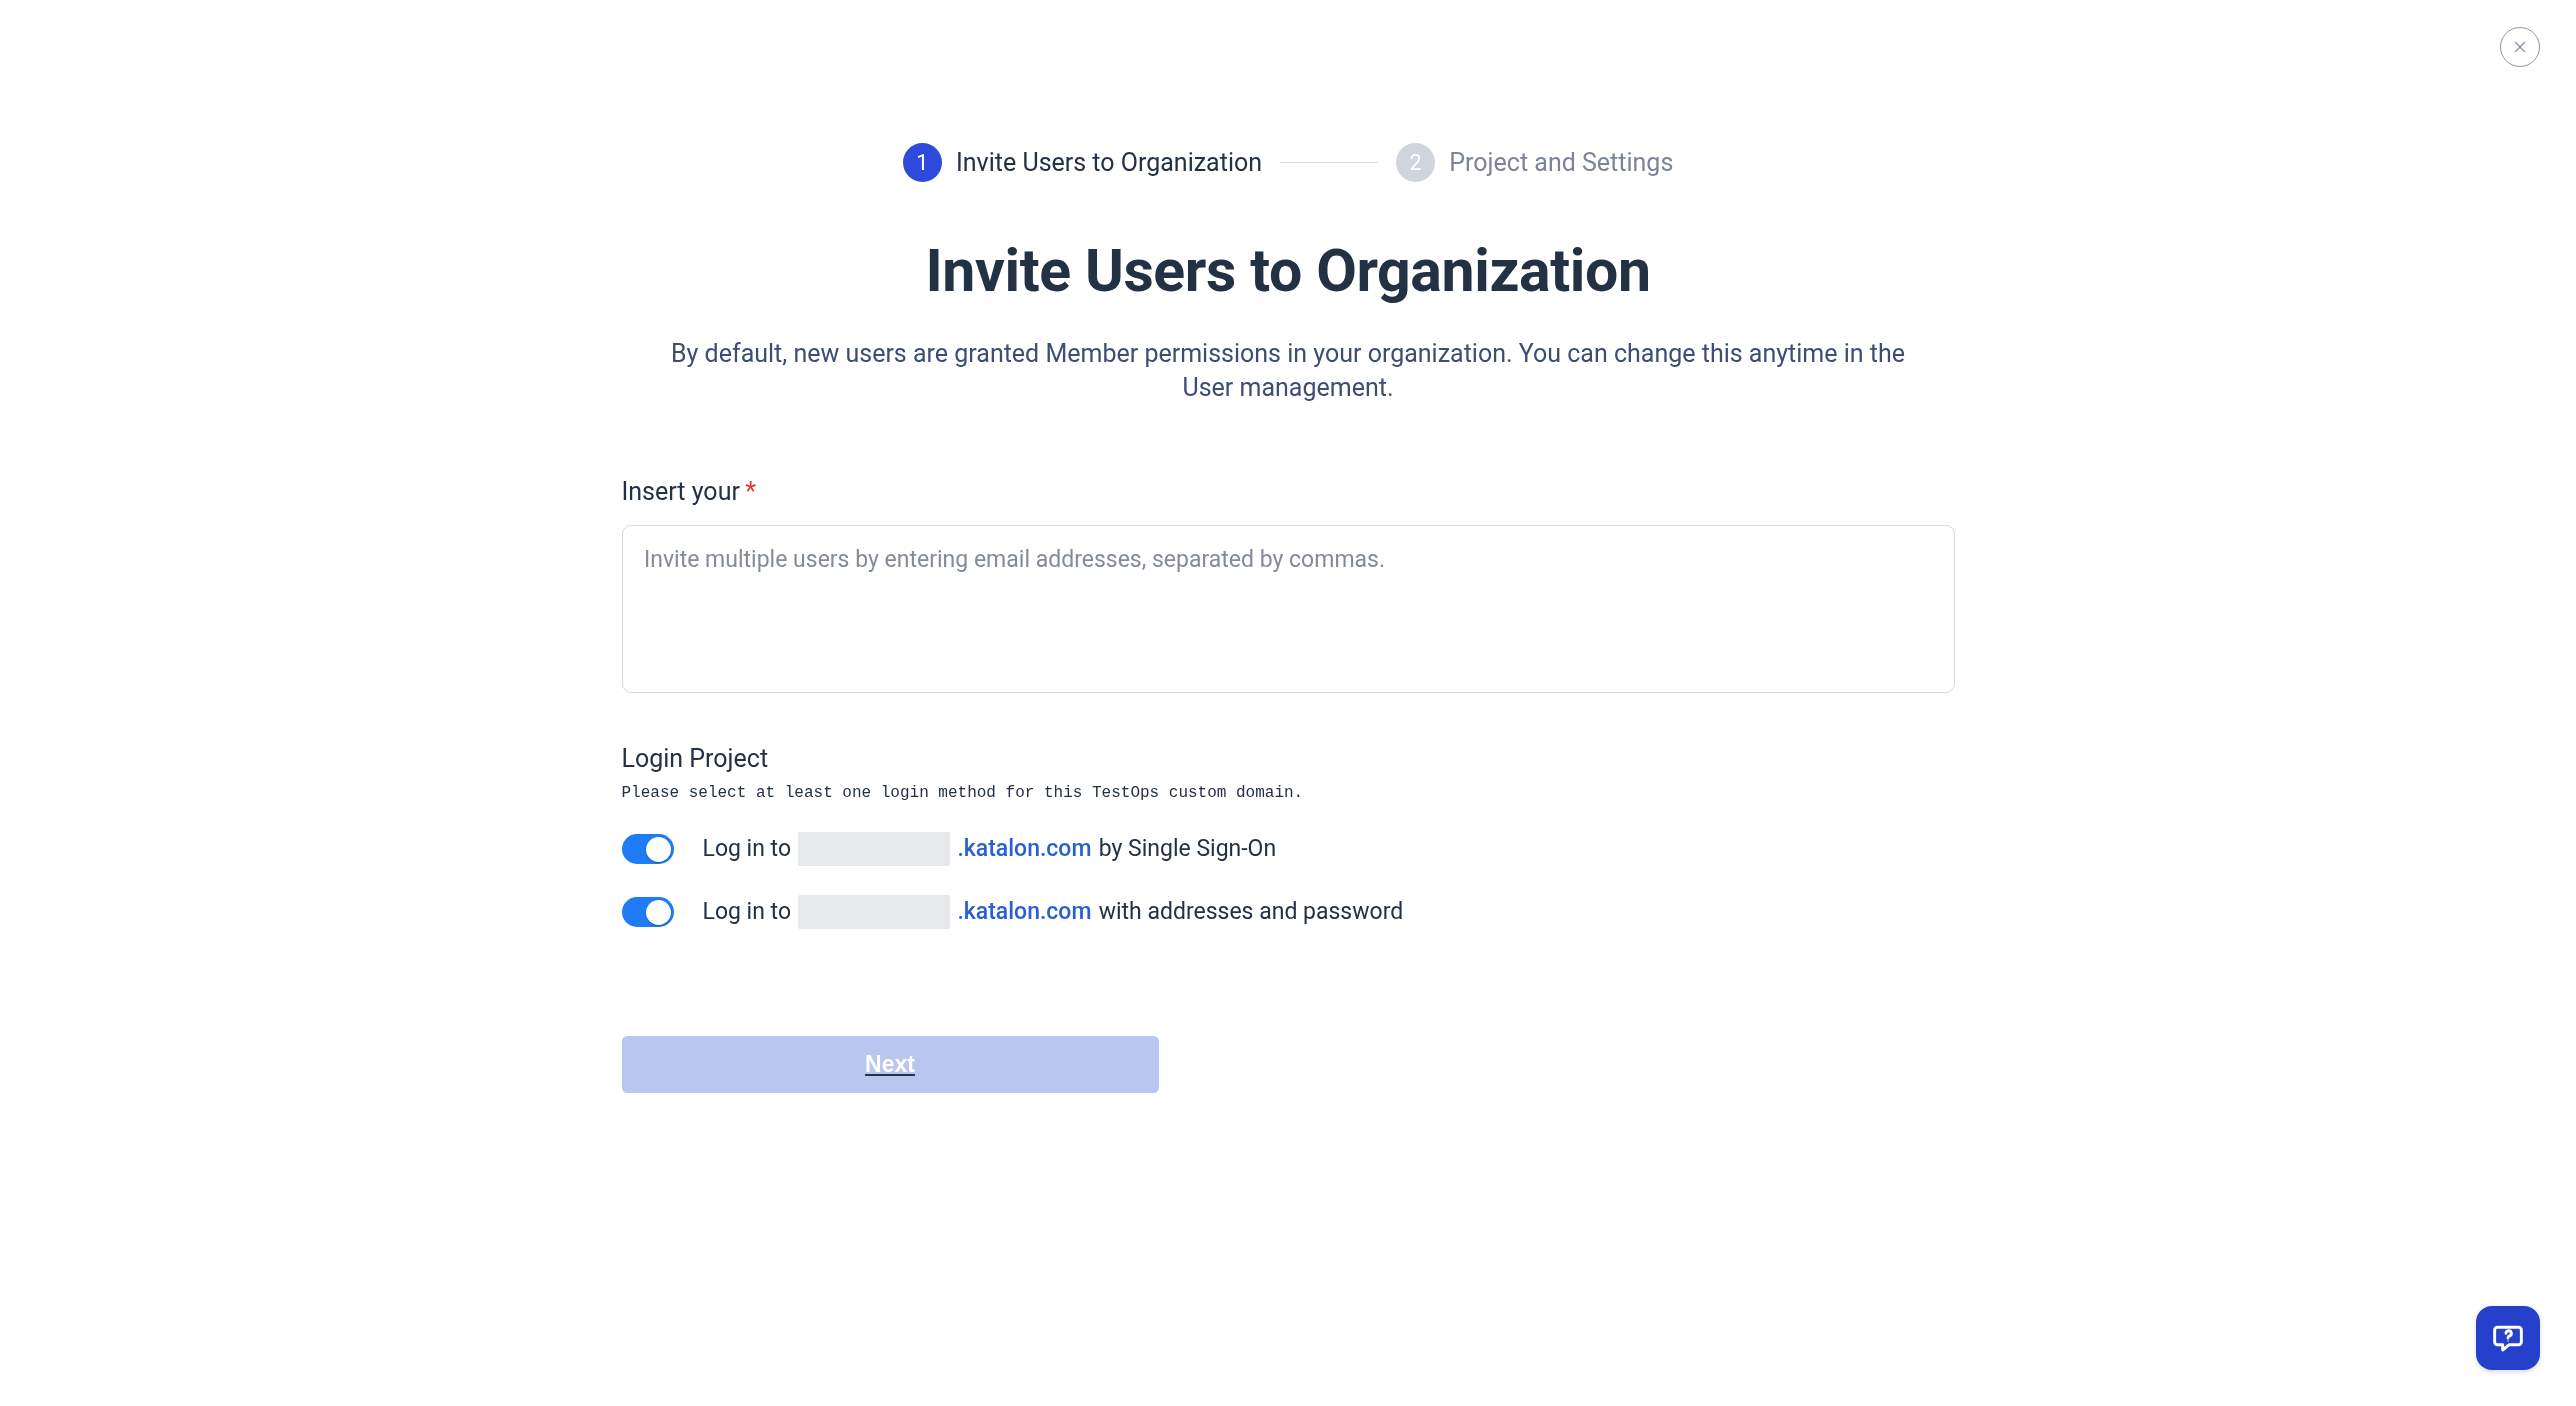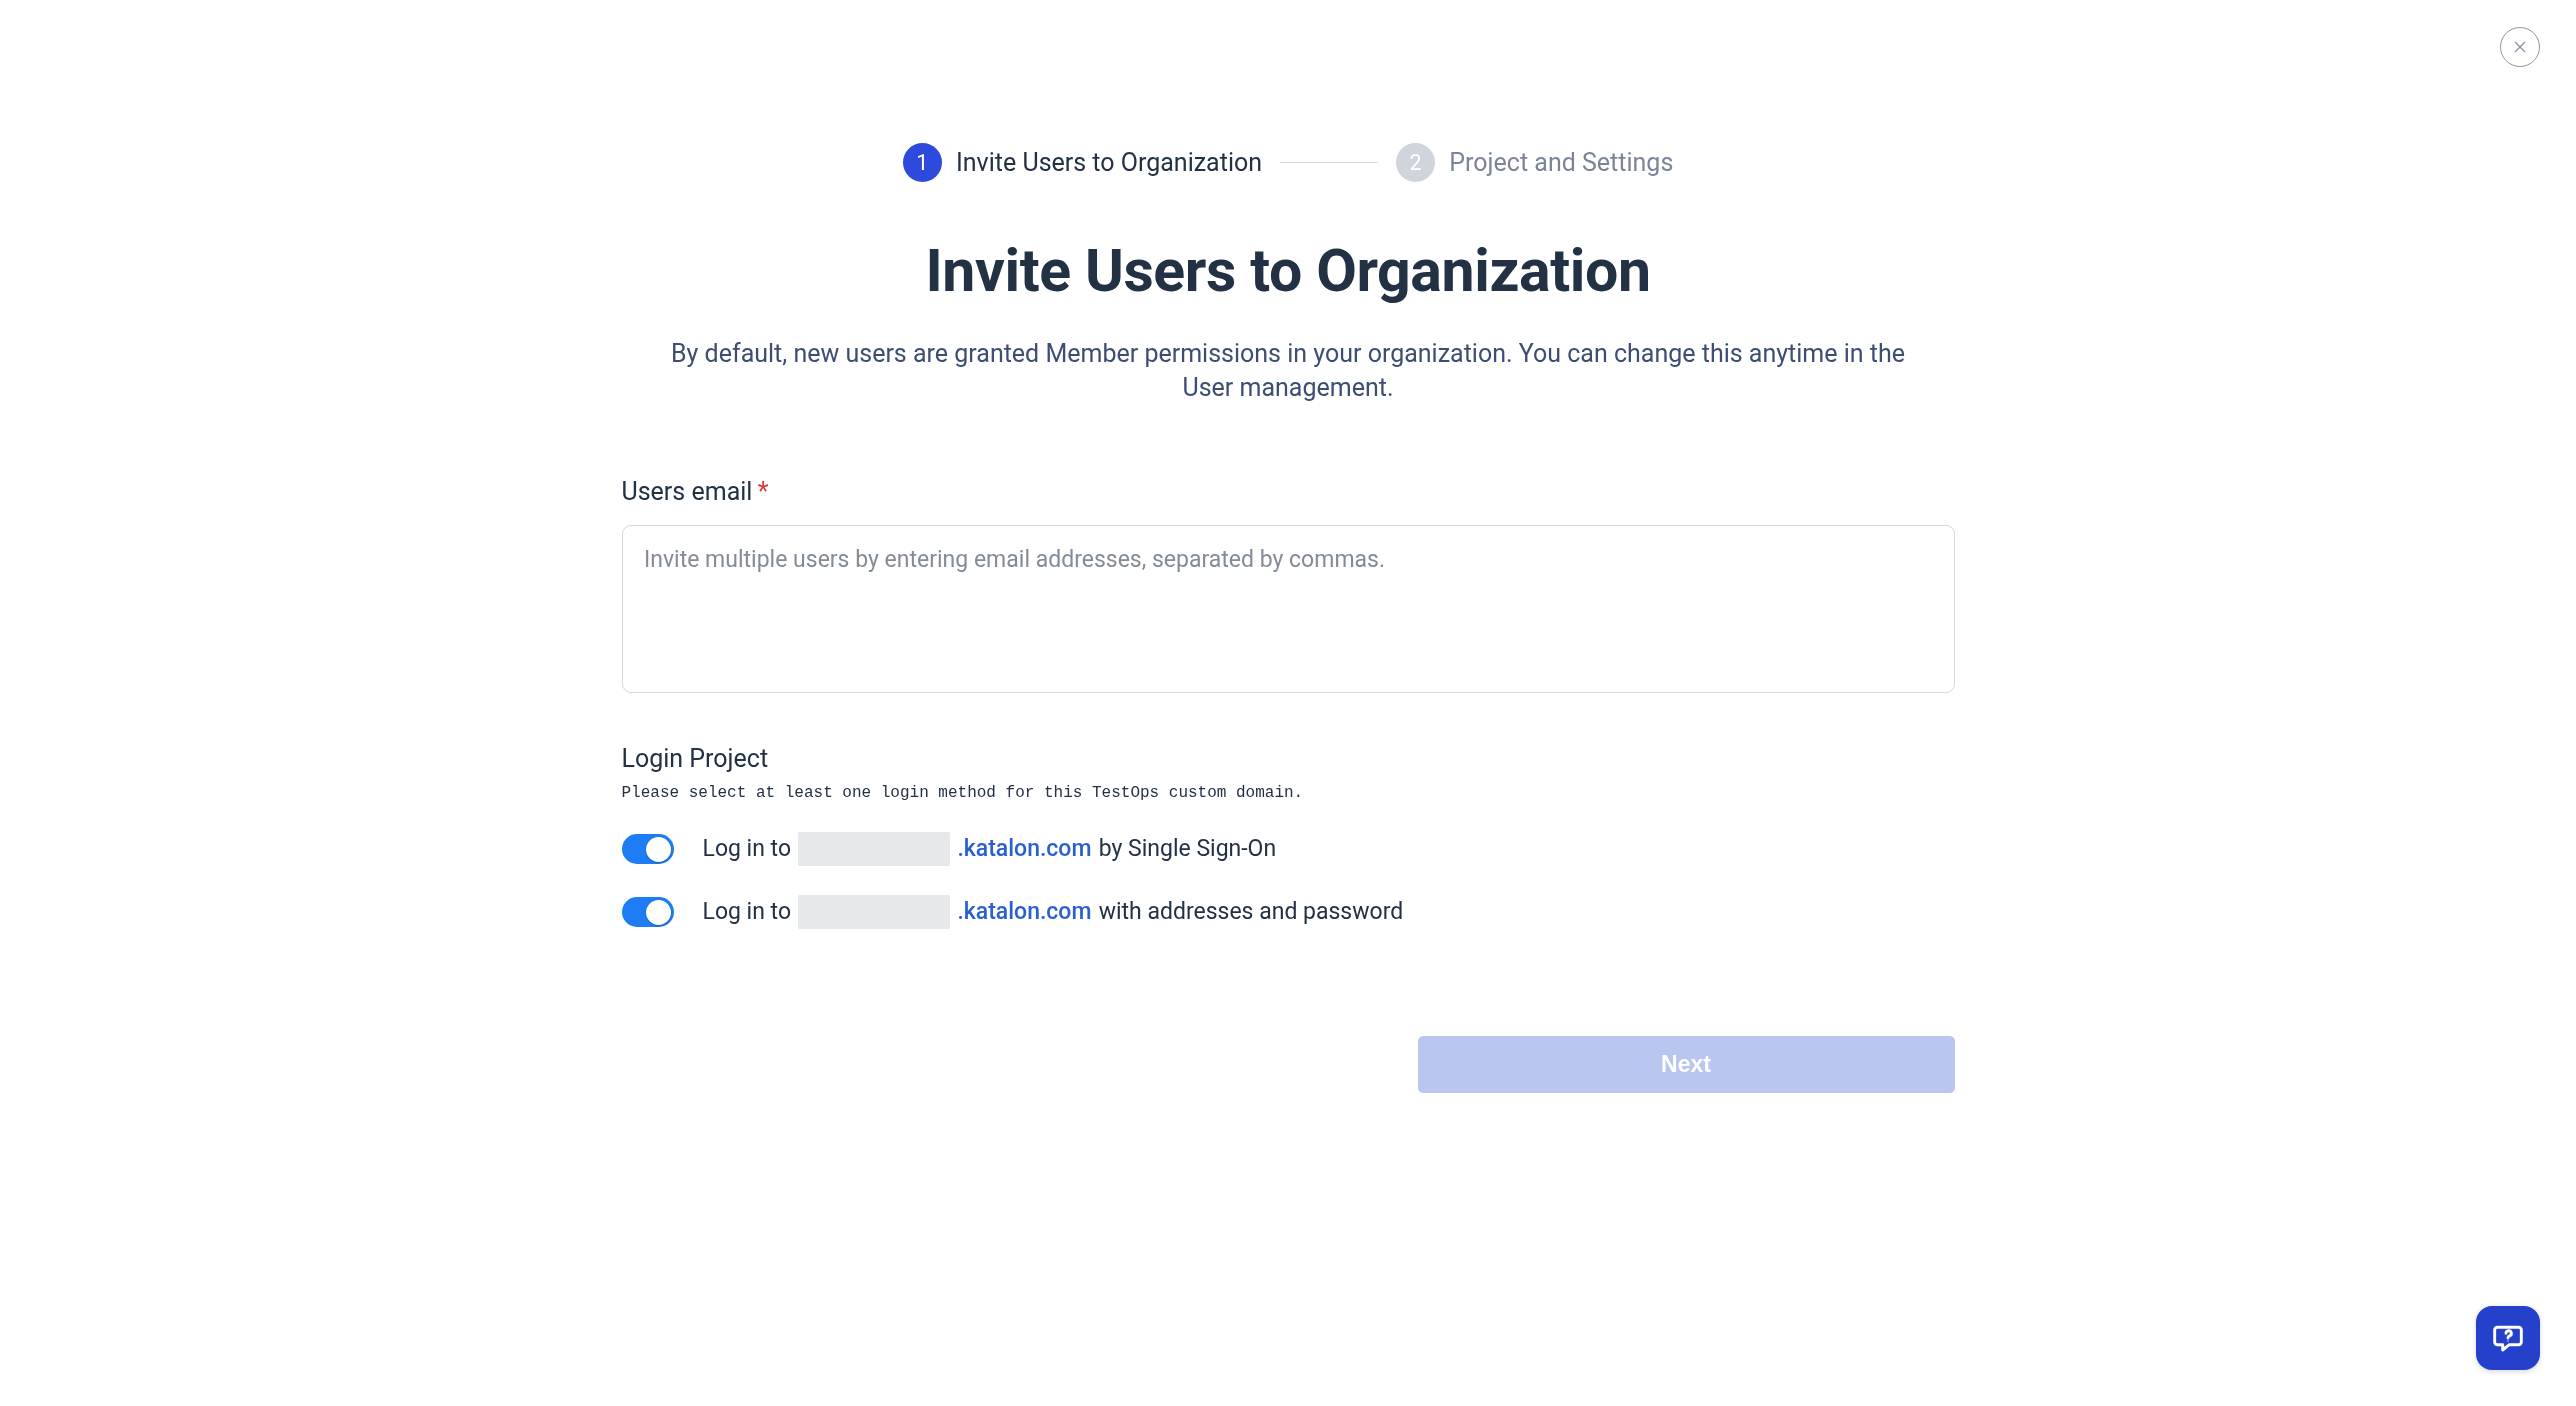--- a/index.html
+++ b/index.html
@@ -97,21 +97,21 @@
   }
   .toggle .knob{
     position:absolute;top:2.7px;right:2.7px;width:25px;height:25px;border-radius:50%;
     background:#fff; box-shadow:0 0.9px 1.8px rgba(0,0,0,.25);
   }
   .toggle-text{font-size:23px;color:var(--navy);display:flex;align-items:center;gap:7.2px;flex-wrap:wrap;}
   .toggle-text .redacted{display:inline-block;width:152px;height:34px;background:var(--redacted);border-radius:1.8px;}
   .toggle-text .domain{color:var(--link);font-weight:500;}
 
   
-  .actions{display:flex;justify-content:flex-end;margin-top:107px;}
+  .actions{display:flex;justify-content:flex-start;margin-top:107px;text-decoration:underline;}
   button.next{
     width:537px;height:57px;border:none;border-radius:5.4px;
     background:var(--next-disabled-bg);color:var(--next-disabled-fg);
     font-size:23px;font-weight:600;cursor:not-allowed;
   }
 </style>
 </head>
 <body>
 
 <div class="page">
@@ -136,21 +136,21 @@
         <div class="step-label inactive">Project and Settings</div>
       </div>
     </div>
 
     
     <h1 class="title">Invite Users to Organization</h1>
     <p class="subtitle">By default, new users are granted Member permissions in your organization. You can change this anytime in the User management.</p>
 
     
     <label class="field-label">
-      <span>Users email</span><span class="required">*</span>
+      <span>Insert your</span><span class="required">*</span>
     </label>
     <textarea class="email-input" placeholder="Invite multiple users by entering email addresses, separated by commas." style=""></textarea>
 
     
     <div class="section-title">Login Project</div>
     <p class="section-hint">Please select at least one login method for this TestOps custom domain.</p>
 
     <div class="toggle-row">
       <div class="toggle">
           <div class="knob"></div>

